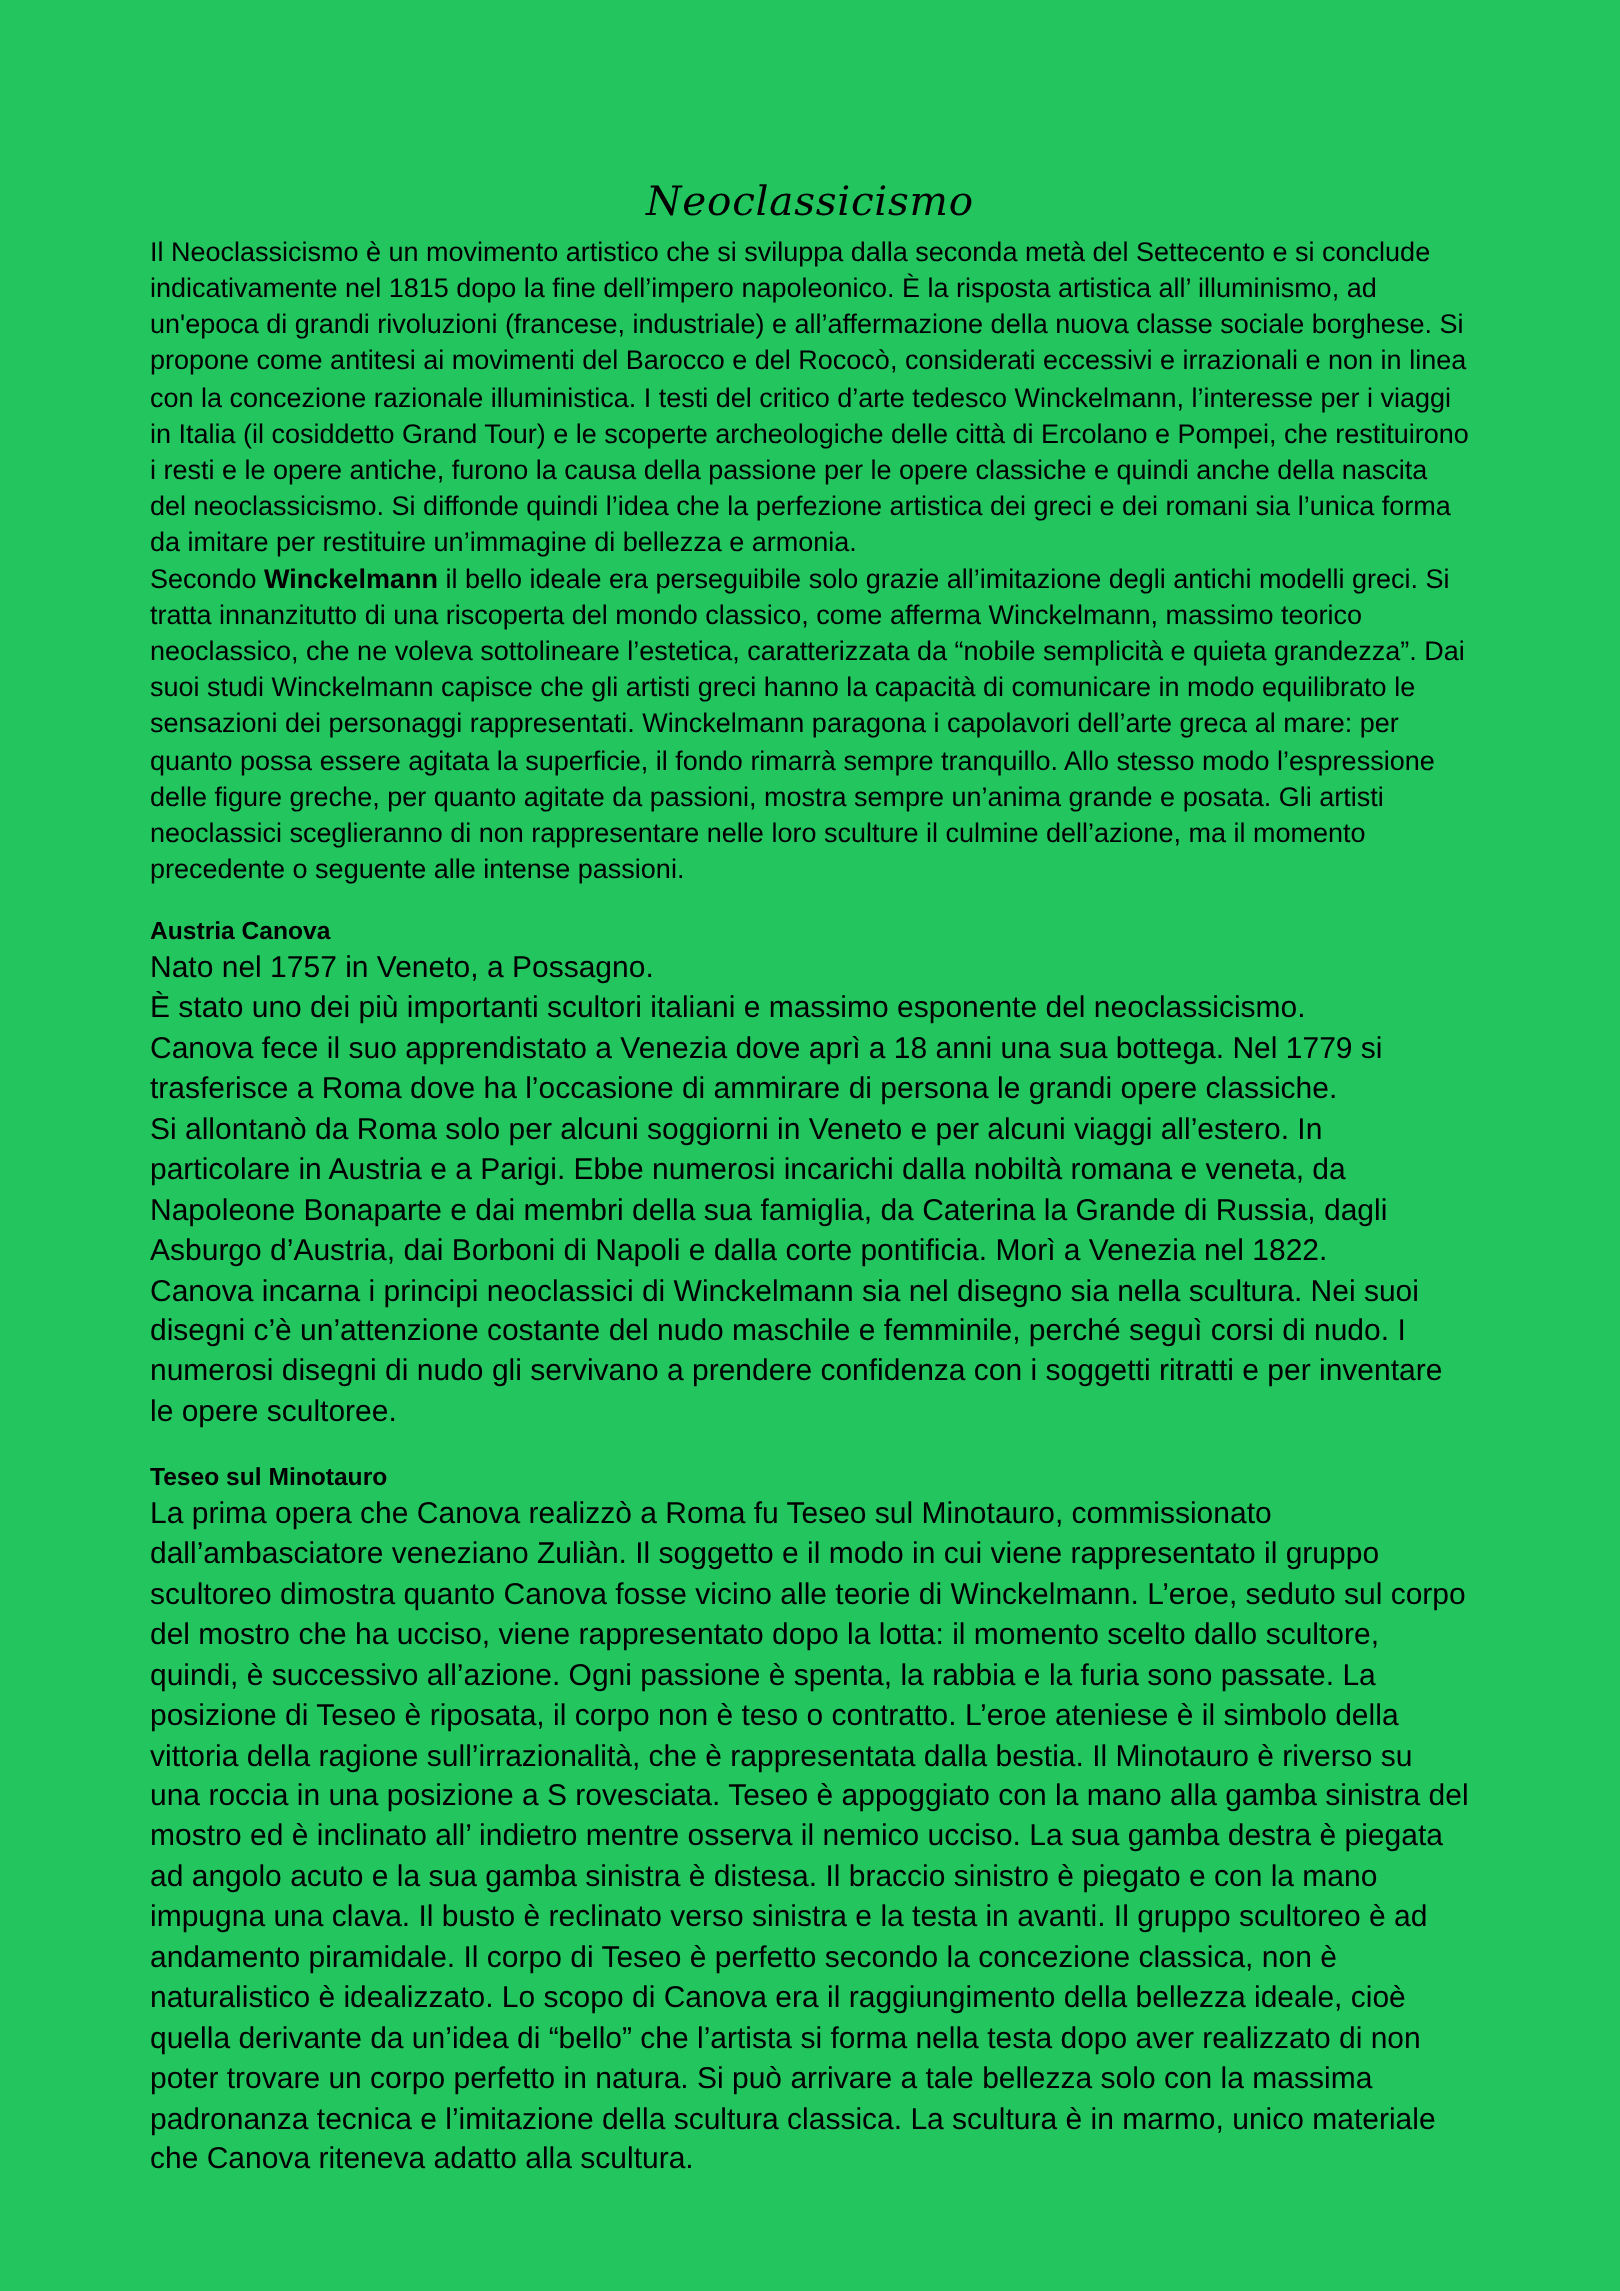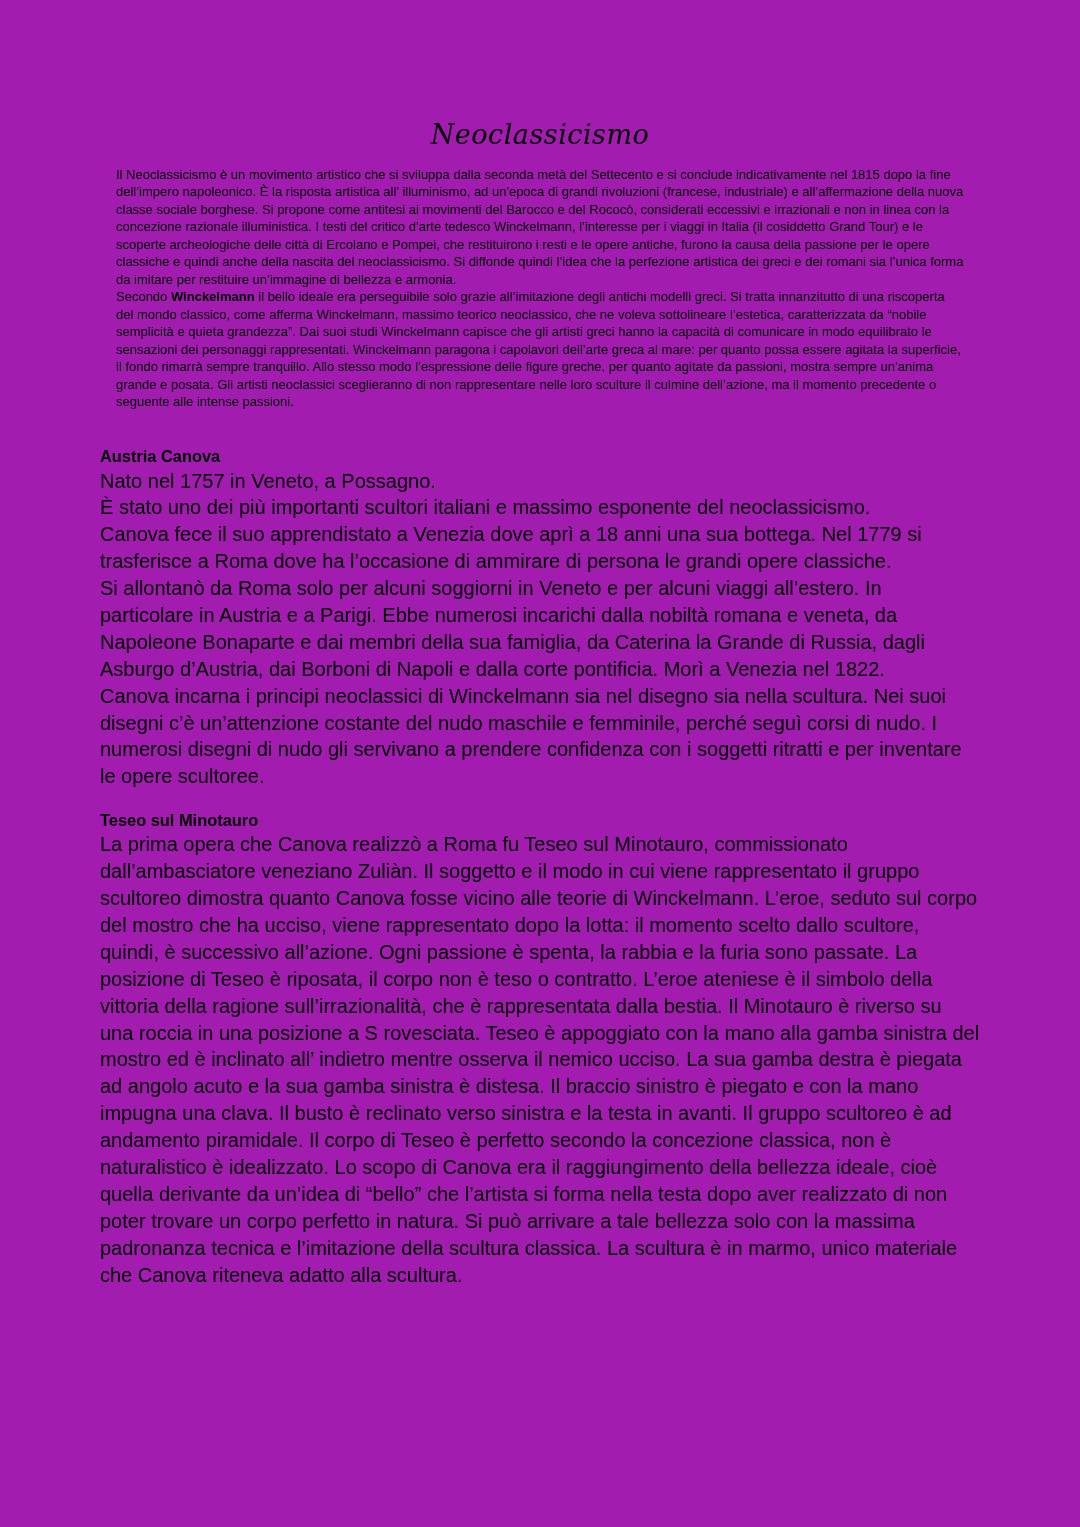--- a/index.html
+++ b/index.html
@@ -4,41 +4,41 @@
 <style>
   html, body {
     margin: 0;
     padding: 0;
     background: #ffffff;
   }
   .page {
     position: relative;
     width: 1080px;
     height: 1527px;
-    background: #a21caf;
+    background: #22c55e;
     box-sizing: border-box;
     padding: 120px 100px 40px 100px;
     font-family: "Liberation Sans", sans-serif;
     color: #000000;
   }
   .doc-title {
     text-align: center;
     font-family: "DejaVu Serif", serif;
     font-style: italic;
     font-size: 27px;
     font-weight: 400;
     letter-spacing: 0.5px;
     margin: 0 0 6px 0;
     line-height: 1.1;
   }
   .body-text {
-    font-size: 13px;
+    font-size: 18px;
     line-height: 1.345;
     text-align: left;
-    margin: 16px;
+    margin: 0;
     white-space: pre-wrap;
   }
   .para {
     font-size: 20px;
     line-height: 1.345;
     margin: 0;
     white-space: pre-wrap;
   }
   .section-heading {
     font-size: 16.4px;

